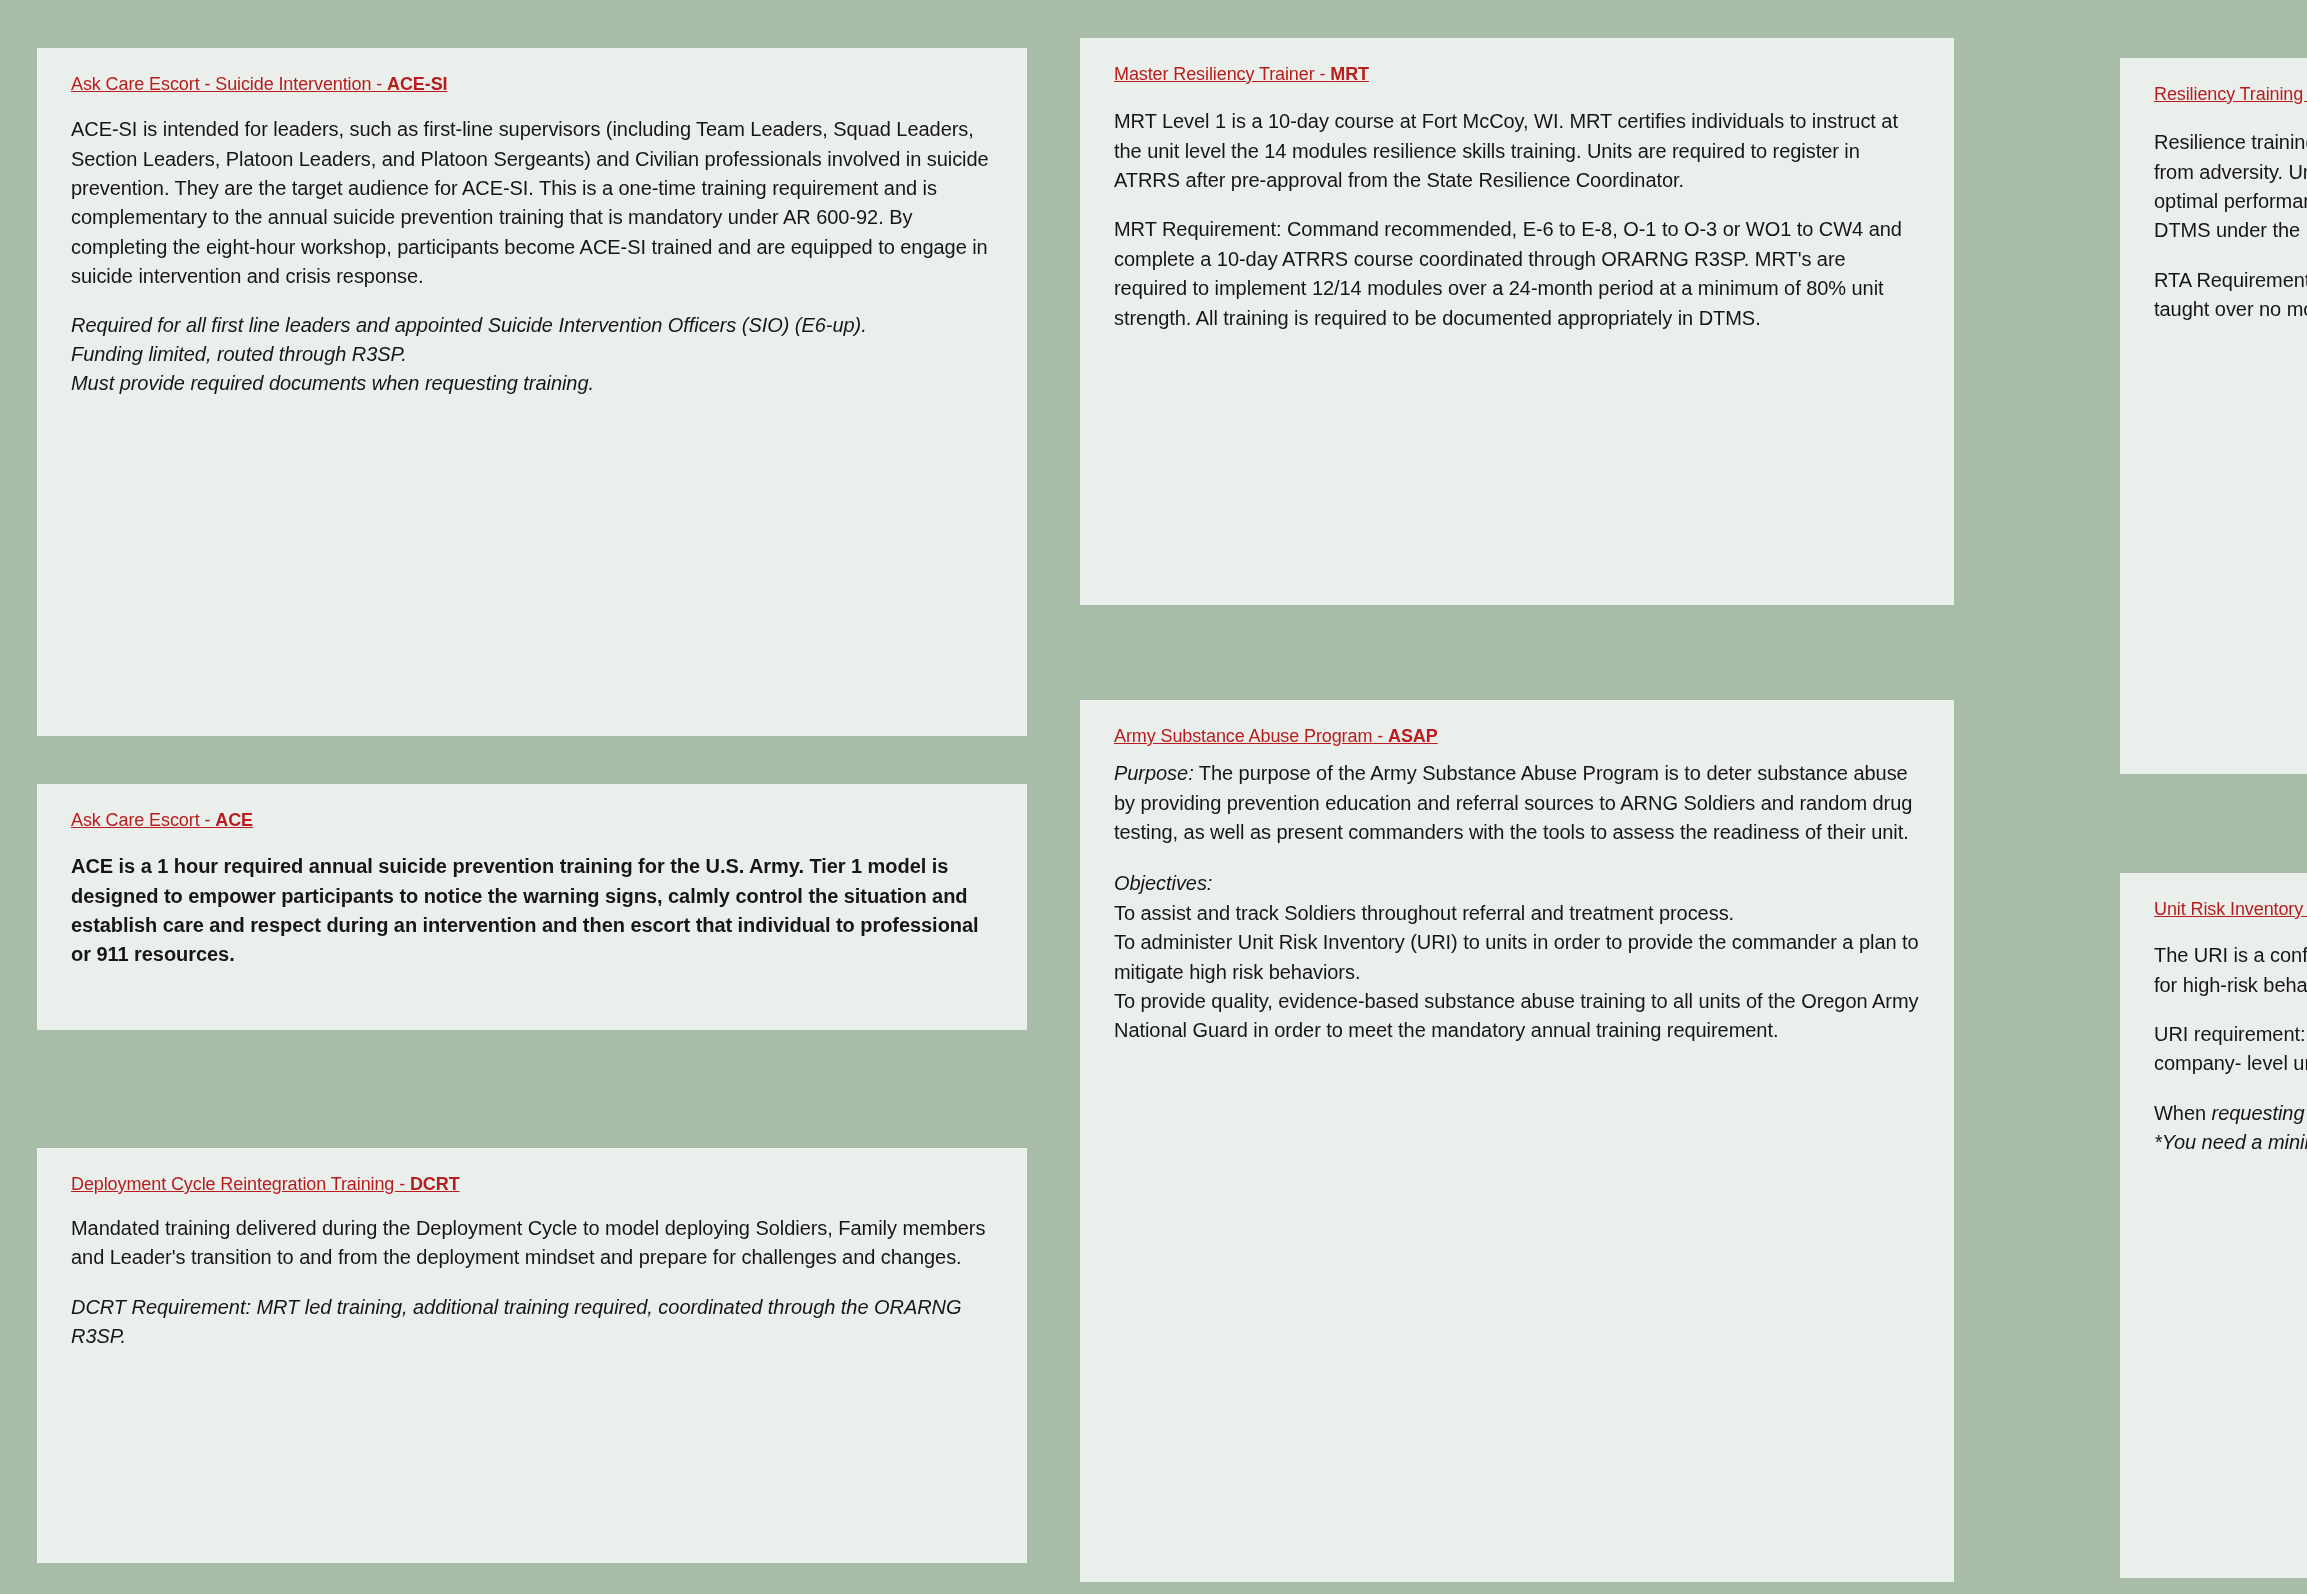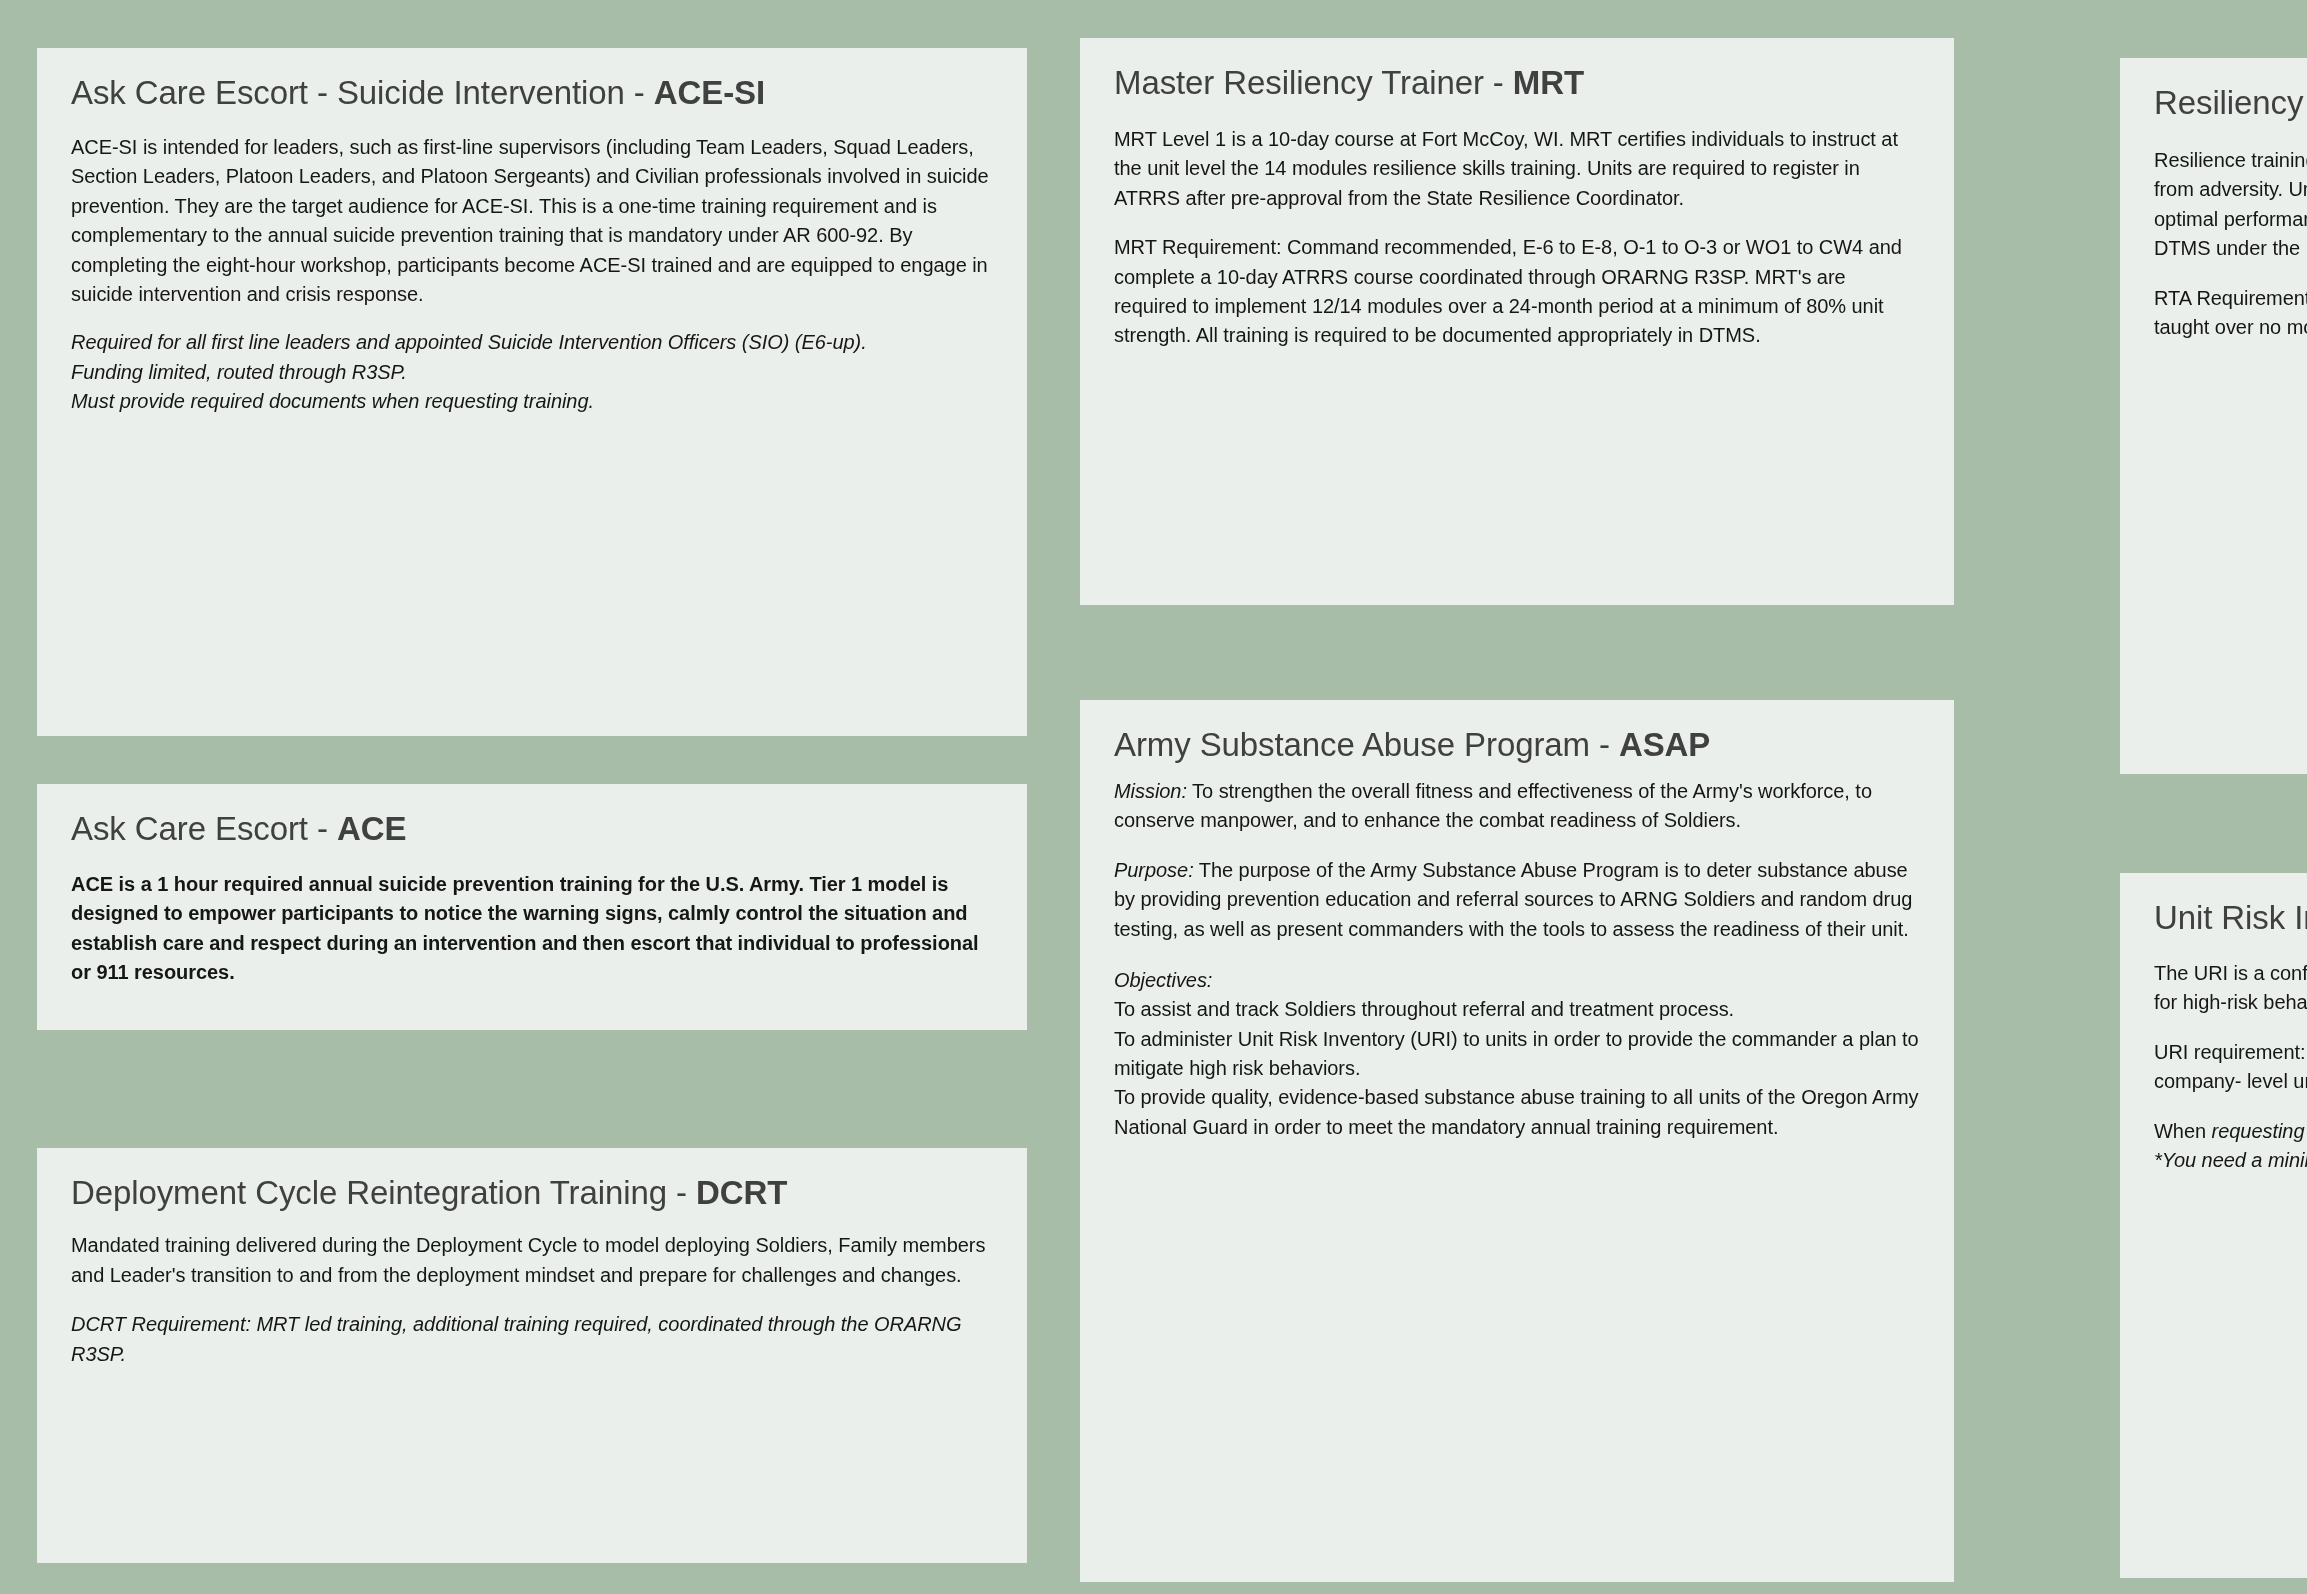--- a/index.html
+++ b/index.html
@@ -44,26 +44,27 @@
 
   
   #card-mrt   { top: 38px;   height: 567px; }
   #card-asap  { top: 700px; height: 882px; }
 
   
   #card-rta   { top: 58px;  height: 716px; }
   #card-uri   { top: 873px; height: 705px; }
 
   .card-title {
-    font-size: 33px;
+    font-size: 18px;
     font-weight: 400;
-    color: #404040;
+    color: #b91c1c;
     line-height: 1.18;
     letter-spacing: -0.1px;
     white-space: pre;
+    text-decoration: underline;
   }
   .card-title .acr {
     font-weight: 700;
   }
 
   .card-body {
     margin-top: 21px;
   }
 
   .para {
@@ -144,21 +145,20 @@
       <div class="card-title"><span>Master Resiliency Trainer - </span><span class="acr">MRT</span></div>
       <div class="card-body">
         <p class="para">MRT Level 1 is a 10-day course at Fort McCoy, WI. MRT certifies individuals to instruct at the unit level the 14 modules resilience skills training. Units are required to register in ATRRS after pre-approval from the State Resilience Coordinator.</p>
         <p class="para">MRT Requirement: Command recommended, E-6 to E-8, O-1 to O-3 or WO1 to CW4 and complete a 10-day ATRRS course coordinated through ORARNG R3SP. MRT's are required to implement 12/14 modules over a 24-month period at a minimum of 80% unit strength. All training is required to be documented appropriately in DTMS.</p>
       </div>
     </div>
 
     <div class="card" id="card-asap">
       <div class="card-title"><span>Army Substance Abuse Program - </span><span class="acr">ASAP</span></div>
       <div class="card-body">
-        <p class="para"><span class="lead-italic">Mission:</span><span> To strengthen the overall fitness and effectiveness of the Army's workforce, to conserve manpower, and to enhance the combat readiness of Soldiers.</span></p>
         <p class="para"><span class="lead-italic">Purpose:</span><span> The purpose of the Army Substance Abuse Program is to deter substance abuse by providing prevention education and referral sources to ARNG Soldiers and random drug testing, as well as present commanders with the tools to assess the readiness of their unit.</span></p>
         <p class="para italic obj-head">Objectives:</p>
         <div class="obj-list">
           <p class="para">To assist and track Soldiers throughout referral and treatment process.</p>
           <p class="para">To administer Unit Risk Inventory (URI) to units in order to provide the commander a plan to mitigate high risk behaviors.</p>
           <p class="para">To provide quality, evidence-based substance abuse training to all units of the Oregon Army National Guard in order to meet the mandatory annual training requirement.</p>
         </div>
       </div>
     </div>
 

